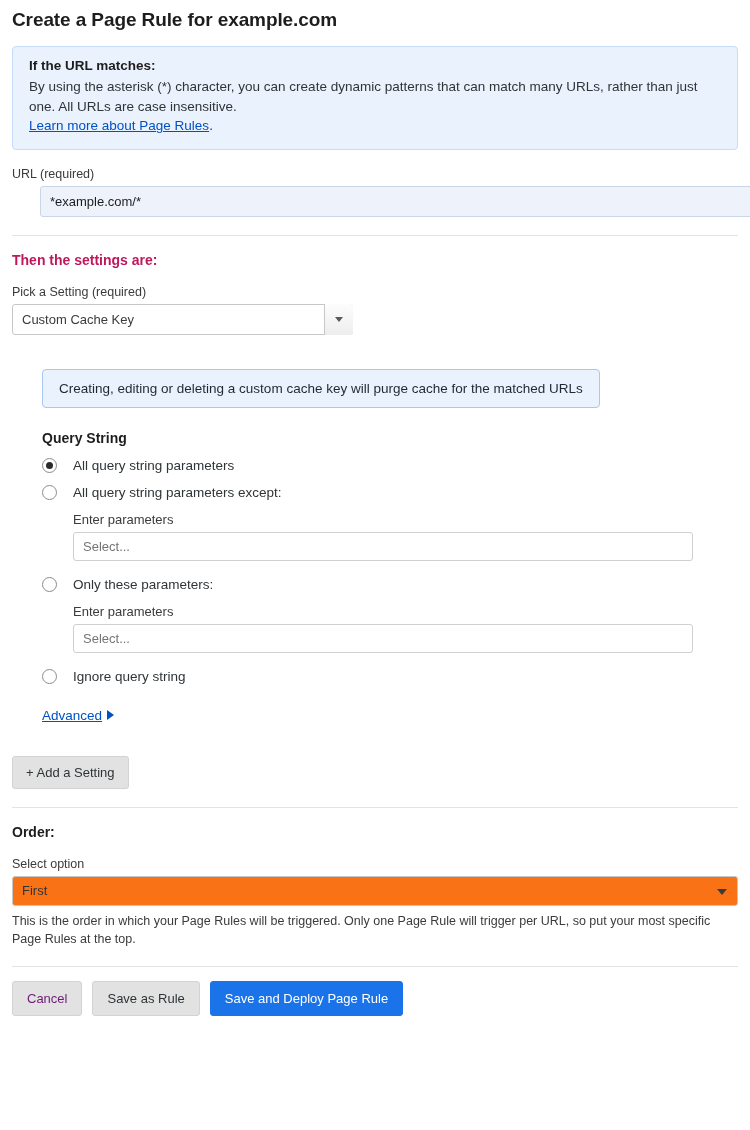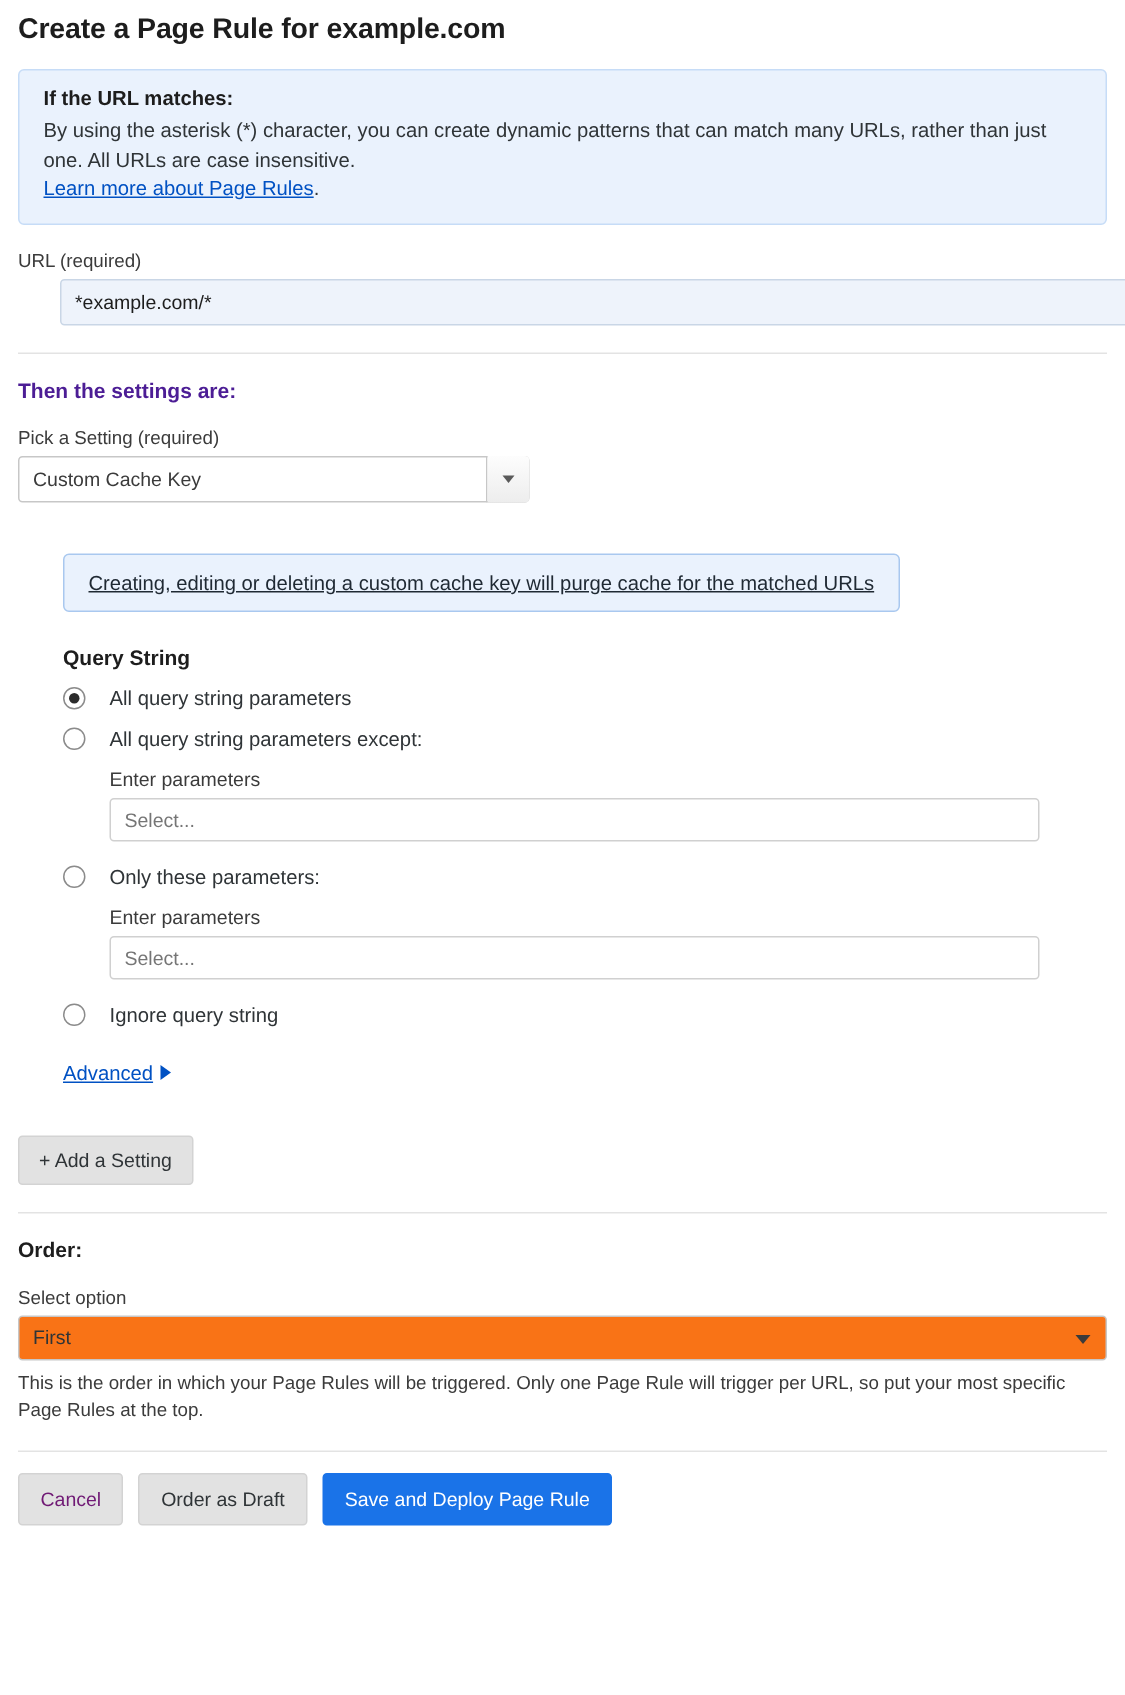--- a/index.html
+++ b/index.html
@@ -72,21 +72,21 @@
     margin-top: 6px;
   }
   .divider {
     border: none;
     border-top: 1px solid #e3e3e3;
     margin: 18px 0 0 0;
   }
   .section-title {
     font-size: 14px;
     font-weight: bold;
-    color: #4c1d95;
+    color: #be185d;
     margin-top: 16px;
   }
   .select-wrap {
     position: relative;
     width: 341px;
     height: 31px;
     margin-top: 5px;
   }
   .select-box {
     width: 100%; height: 31px;
@@ -120,21 +120,20 @@
     padding-left: 30px;
   }
   .purge-note {
     background: #eaf2fd;
     border: 1px solid #a9c8ef;
     border-radius: 4px;
     padding: 11px 16px;
     font-size: 13.5px;
     color: #1f2933;
     display: inline-block;
-    text-decoration: underline;
   }
   .qs-title {
     font-size: 14px;
     font-weight: bold;
     color: #1d1d1d;
     margin-top: 22px;
     margin-bottom: 12px;
   }
   .radio-row {
     display: flex;
@@ -353,17 +352,17 @@
   <div class="order-select-wrap">
     <div class="order-select">First</div>
     <span class="order-caret"></span>
   </div>
   <div class="order-hint">This is the order in which your Page Rules will be triggered. Only one Page Rule will trigger per URL, so put your most specific Page Rules at the top.</div>
 
   <hr class="divider">
 
   <div class="footer">
     <button class="btn btn-cancel">Cancel</button>
-    <button class="btn btn-draft">Order as Draft</button>
+    <button class="btn btn-draft">Save as Rule</button>
     <button class="btn btn-primary">Save and Deploy Page Rule</button>
   </div>
 
 </div>
 
 </body></html>

